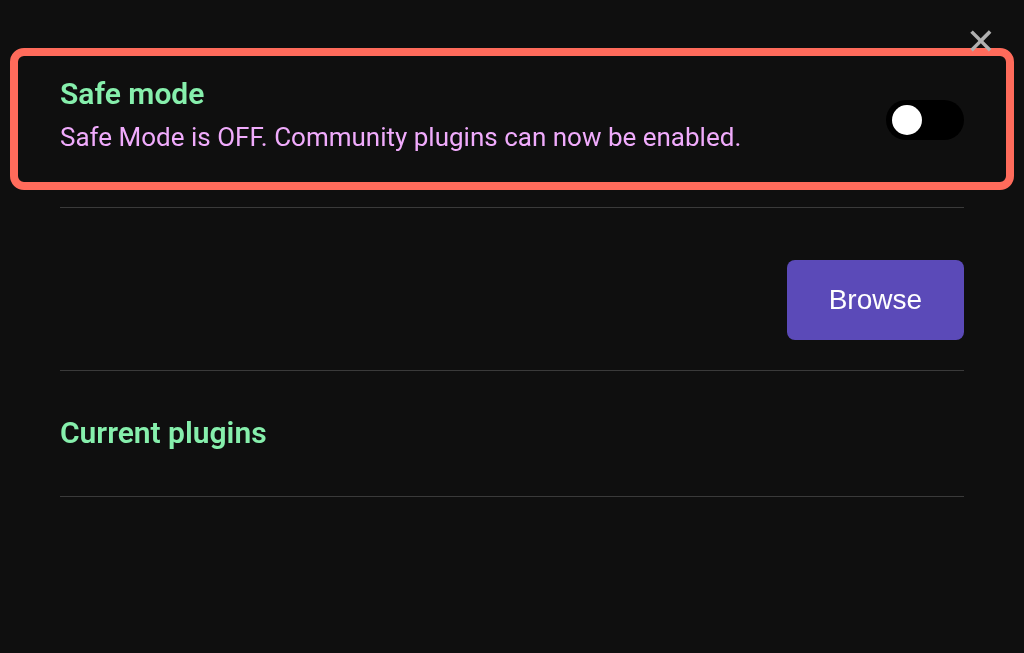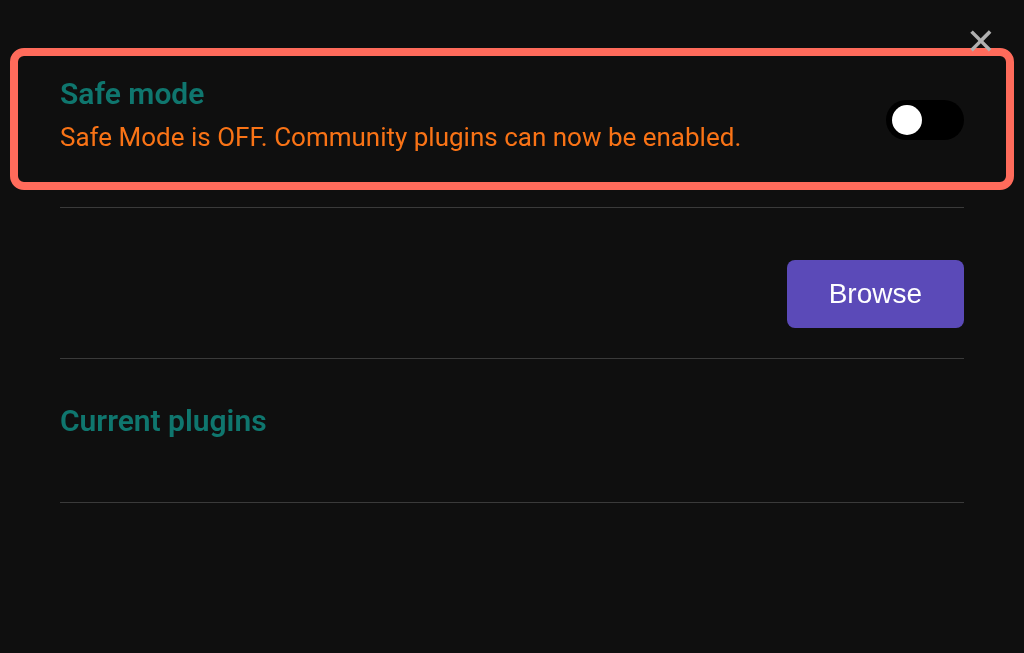--- a/index.html
+++ b/index.html
@@ -48,27 +48,27 @@
     }
     .setting-row:first-child {
       padding-top: 0;
       padding-bottom: 50px;
     }
     .setting-text {
       flex: 1;
       padding-right: 40px;
     }
     .setting-title {
-      color: #0f766e;
+      color: #86efac;
       font-size: 30px;
       font-weight: 600;
       margin-bottom: 8px;
     }
     .setting-desc {
-      color: #f97316;
+      color: #f0abfc;
       font-size: 26px;
       line-height: 1.45;
     }
     .setting-control {
       display: flex;
       align-items: center;
       padding-top: 24px;
     }
     .toggle {
       width: 78px;
@@ -85,35 +85,35 @@
       border-radius: 50%;
       position: absolute;
       top: 5px;
       left: 6px;
     }
     .browse-btn {
       background: #5b4ab8;
       color: #ffffff;
       border: none;
       border-radius: 8px;
-      padding: 18px 42px;
+      padding: 24px 42px;
       font-size: 28px;
       font-weight: 500;
       cursor: pointer;
     }
     .row2 {
       padding-top: 44px;
       padding-bottom: 30px;
     }
     .row2 .setting-control {
       padding-top: 8px;
     }
     .row3 {
       padding-top: 44px;
-      padding-bottom: 56px;
+      padding-bottom: 38px;
     }
   </style>
 </head>
 <body>
 
 <div class="close-btn">
   <span>✕</span>
 </div>
 
 <div class="highlight-box"></div>

